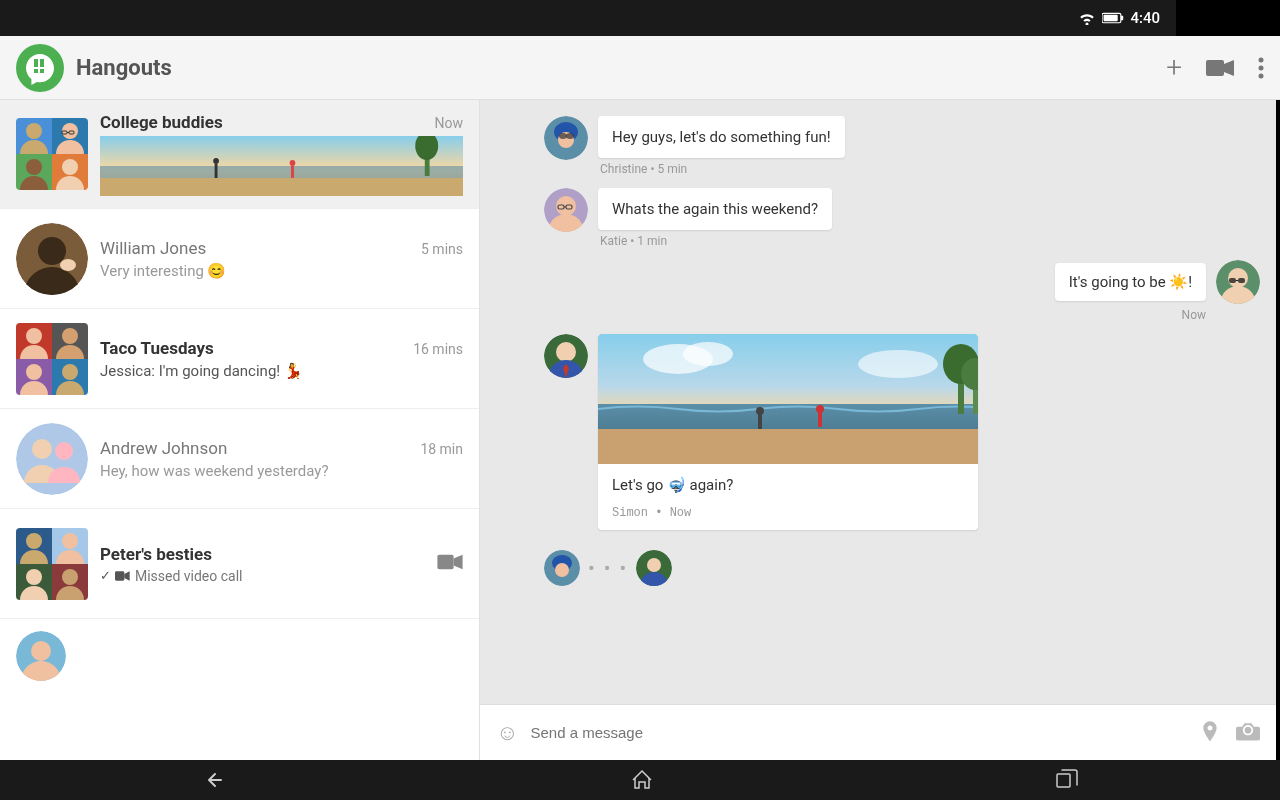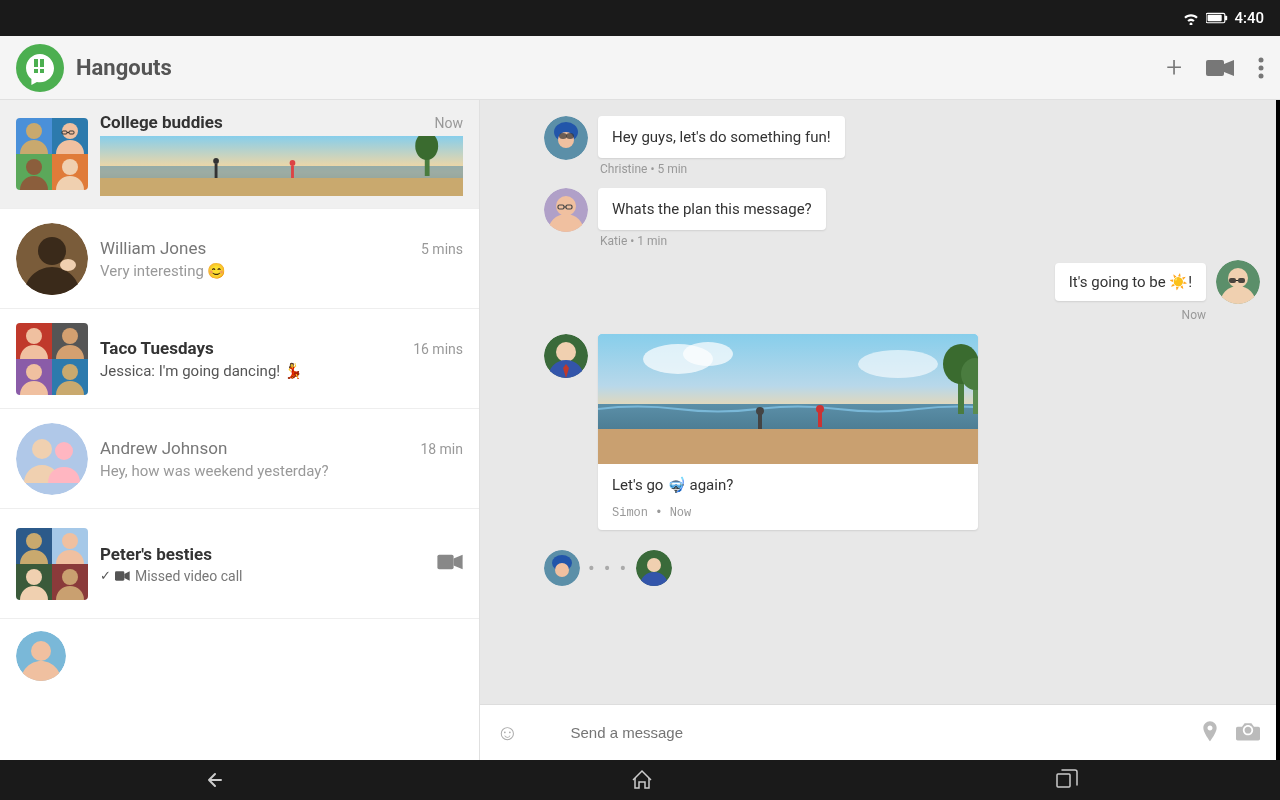--- a/index.html
+++ b/index.html
@@ -1,20 +1,20 @@
 <!DOCTYPE html>
 <html><head>
   <meta charset="utf-8">
   <style>
     * { margin: 0; padding: 0; box-sizing: border-box; }
     body { width: 1280px; height: 800px; overflow: hidden; font-family: 'Roboto', Arial, sans-serif; background: #000; }
 
     
     .status-bar {
-      width: 1280px;
+      width: 1176px;
       height: 36px;
       background: #1a1a1a;
       display: flex;
       align-items: center;
       justify-content: flex-end;
       padding-right: 16px;
       gap: 8px;
     }
     .status-icons { display: flex; align-items: center; gap: 6px; }
     .time { color: white; font-size: 15px; font-weight: 500; }
@@ -230,21 +230,20 @@
       color: #aaa;
       cursor: pointer;
     }
     .input-field {
       flex: 1;
       font-size: 15px;
       color: #bbb;
       border: none;
       outline: none;
       background: transparent;
-      margin-left: 40px;
     }
     .input-actions {
       display: flex;
       gap: 16px;
     }
 
     
     .bottom-nav {
       width: 1280px;
       height: 40px;
@@ -618,21 +617,21 @@
             <circle cx="22" cy="18" r="10" fill="#f0c0a0"></circle>
             <path d="M4 44c0-10 8-18 18-18s18 8 18 18" fill="#f0c0a0"></path>
 
             <rect x="14" y="17" width="6" height="4" rx="1.5" fill="none" stroke="#444" stroke-width="1.2"></rect>
             <rect x="22" y="17" width="6" height="4" rx="1.5" fill="none" stroke="#444" stroke-width="1.2"></rect>
             <line x1="20" y1="19" x2="22" y2="19" stroke="#444" stroke-width="1.2"></line>
           </svg>
         </div>
         <div class="bubble-content">
           <div class="bubble">
-            <span>Whats the plan this message?</span>
+            <span>Whats the again this weekend?</span>
           </div>
           <div class="bubble-meta">
             <span>Katie</span> • <span>1 min</span>
           </div>
         </div>
       </div>
 
       <div class="chat-bubble-row right">
         <div class="bubble-content" style="display:flex; flex-direction:column; align-items:flex-end;">
           <div style="display:flex; align-items:center; gap:10px;">

